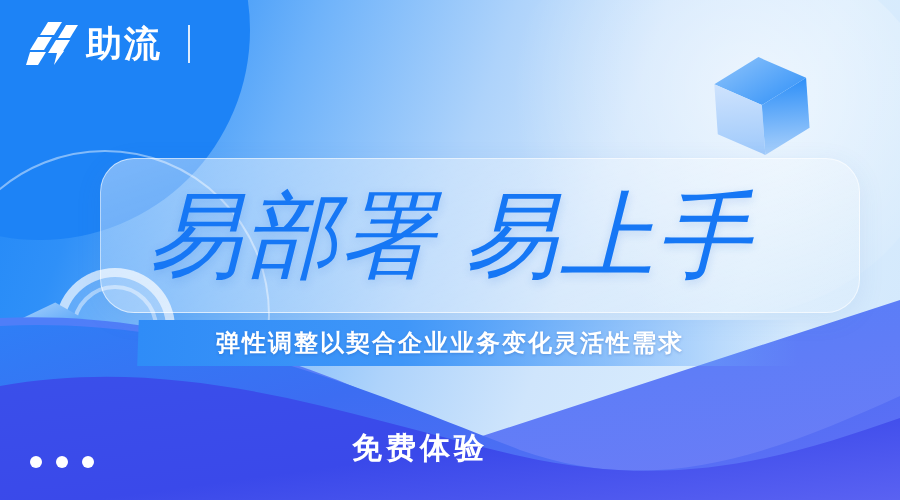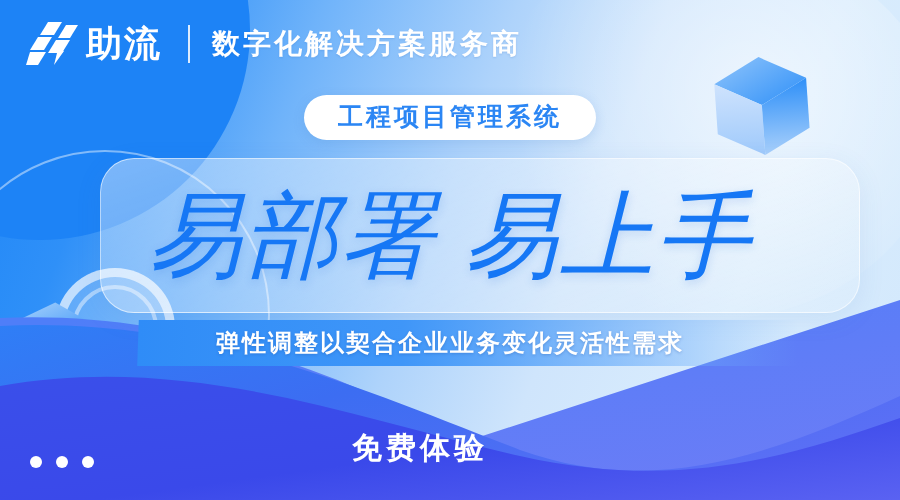--- a/index.html
+++ b/index.html
@@ -216,26 +216,22 @@
           <polygon points="40,4 52,4 44,17 32,17"></polygon>
           <polygon points="12,16 26,16 18,29 4,29"></polygon>
           <polygon points="30,19 44,19 36,32 22,32"></polygon>
           <polygon points="4,31 20,31 12,44 0,44"></polygon>
           <polygon points="30,20 38,20 32,30 38,30 28,44 31,32 25,32"></polygon>
         </g>
       </svg>
     </div>
     <div class="logo-text">助流</div>
     <div class="logo-divider"></div>
-    <div class="header-tagline">数字化解决方案服务商</div>
-  </div>
-
-  <div class="pill">
-    <div class="pill-text">工程项目管理系统</div>
-  </div>
+  </div>
+
 
   <div class="glass"></div>
   <div class="headline">易部署 易上手</div>
 
   <div class="subbar"></div>
   <div class="subbar-text">弹性调整以契合企业业务变化灵活性需求</div>
 
   <div class="cta">免费体验</div>
 
   <div class="dots">

